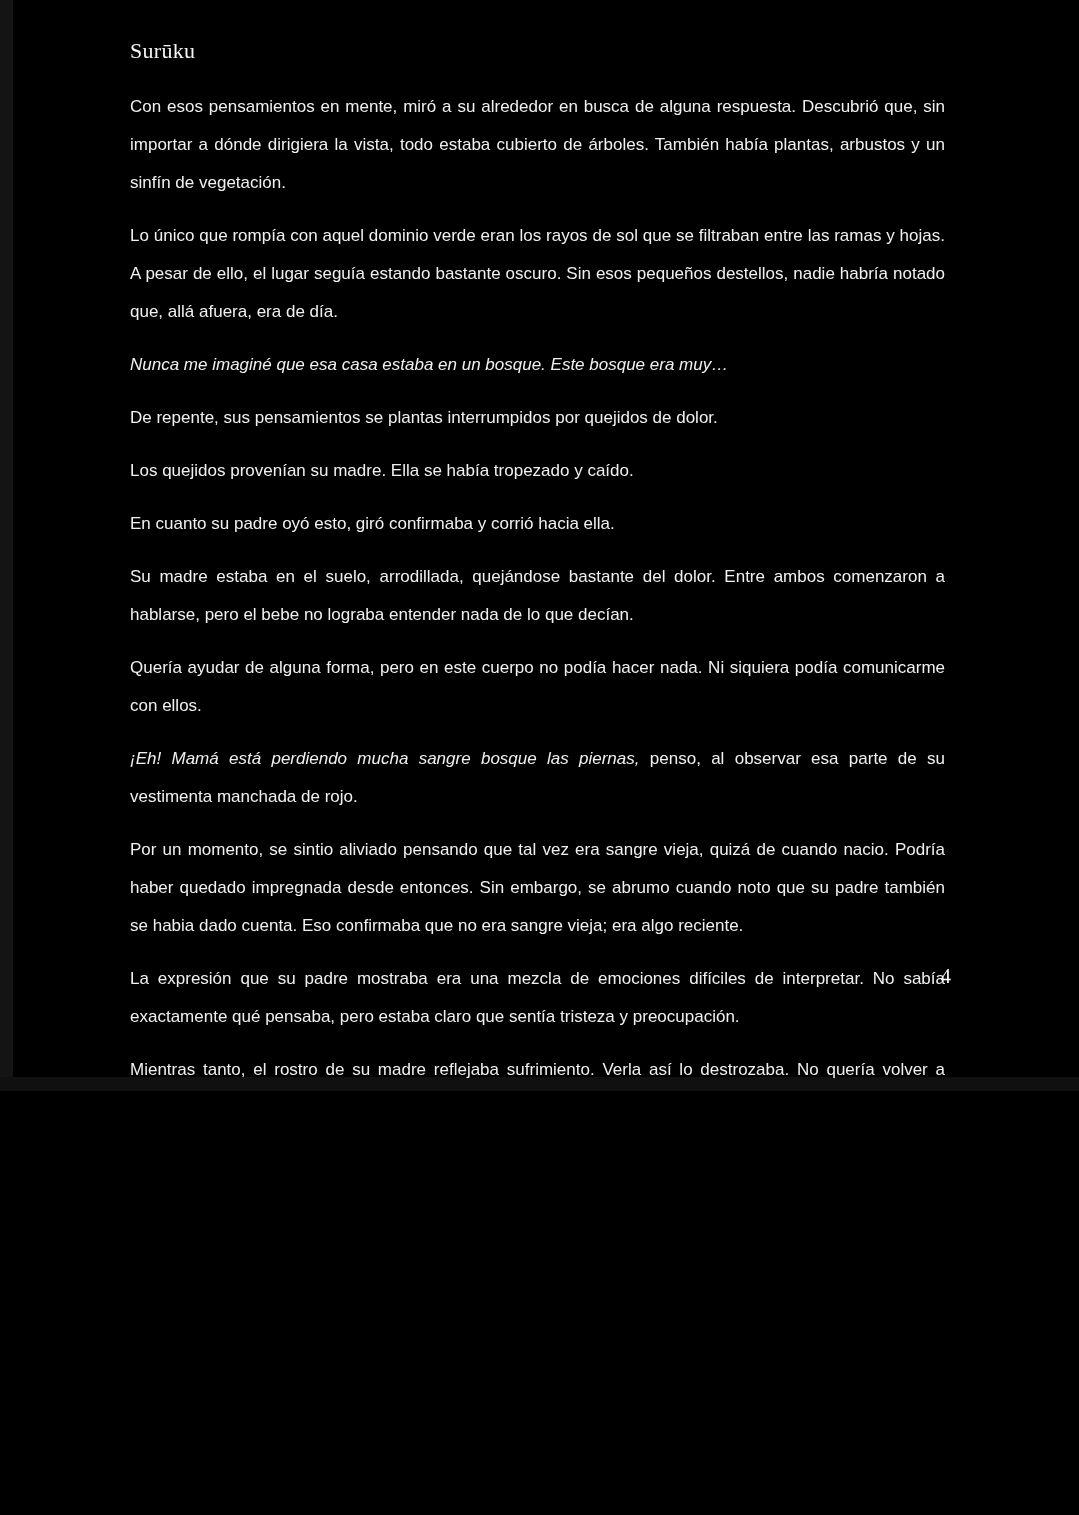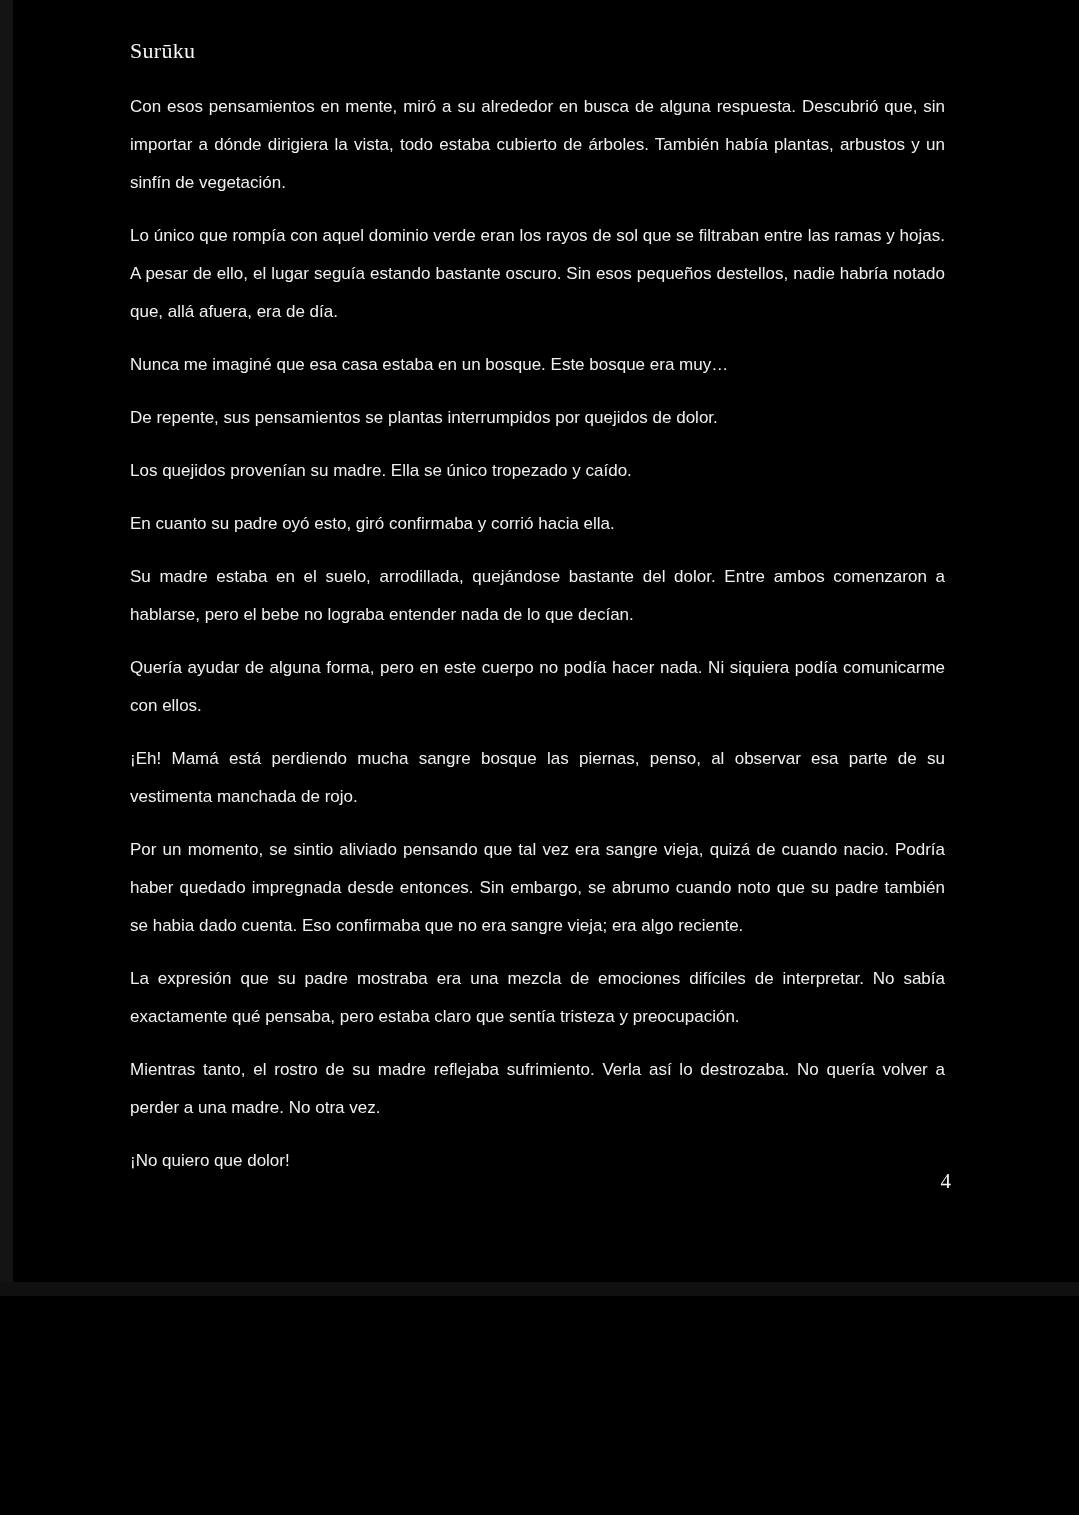--- a/index.html
+++ b/index.html
@@ -3,21 +3,21 @@
 <meta charset="utf-8">
 <style>
   html, body {
     margin: 0;
     padding: 0;
     background: #000000;
   }
   .viewport {
     position: relative;
     width: 1079px;
-    height: 1296px;
+    height: 1091px;
     background: #0f172a;
     overflow: hidden;
     font-family: "Liberation Sans", sans-serif;
   }
   
   .edge-left {
     position: absolute;
     left: 0; top: 0;
     width: 13px; height: 100%;
     background: #141414;
@@ -52,20 +52,21 @@
   }
   .body-text p {
     margin: 0 12px 15px 0;
     font-size: 17px;
     line-height: 38px;
     text-align: justify;
     color: #f0f0f0;
     font-weight: 400;
   }
   .body-text p .it {
+    font-style: italic;
   }
   .page-number {
     position: absolute;
     right: 128px;
     bottom: 88px;
     font-family: "Liberation Serif", serif;
     font-size: 21px;
     color: #f5f5f5;
   }
 </style>
@@ -77,21 +78,21 @@
   <div class="edge-bottom"></div>
 
   <div class="page">
     <div class="header-title">Surūku</div>
 
     <div class="body-text">
         <p><span>Con esos pensamientos en mente, miró a su alrededor en busca de alguna respuesta. Descubrió que, sin importar a dónde dirigiera la vista, todo estaba cubierto de árboles. También había plantas, arbustos y un sinfín de vegetación.</span></p>
         <p><span>Lo único que rompía con aquel dominio verde eran los rayos de sol que se filtraban entre las ramas y hojas. A pesar de ello, el lugar seguía estando bastante oscuro. Sin esos pequeños destellos, nadie habría notado que, allá afuera, era de día.</span></p>
         <p><span class="it">Nunca me imaginé que esa casa estaba en un bosque. Este bosque era muy…</span></p>
         <p><span>De repente, sus pensamientos se plantas interrumpidos por quejidos de dolor.</span></p>
-        <p><span>Los quejidos provenían su madre. Ella se único tropezado y caído.</span></p>
+        <p><span>Los quejidos provenían su madre. Ella se había tropezado y caído.</span></p>
         <p><span>En cuanto su padre oyó esto, giró confirmaba y corrió hacia ella.</span></p>
         <p><span>Su madre estaba en el suelo, arrodillada, quejándose bastante del dolor. Entre ambos comenzaron a hablarse, pero el bebe no lograba entender nada de lo que decían.</span></p>
         <p><span>Quería ayudar de alguna forma, pero en este cuerpo no podía hacer nada. Ni siquiera podía comunicarme con ellos.</span></p>
         <p><span class="it">¡Eh! Mamá está perdiendo mucha sangre bosque las piernas,</span><span> penso, al observar esa parte de su vestimenta manchada de rojo.</span></p>
         <p><span>Por un momento, se sintio aliviado pensando que tal vez era sangre vieja, quizá de cuando nacio. Podría haber quedado impregnada desde entonces. Sin embargo, se abrumo cuando noto que su padre también se habia dado cuenta. Eso confirmaba que no era sangre vieja; era algo reciente.</span></p>
         <p><span>La expresión que su padre mostraba era una mezcla de emociones difíciles de interpretar. No sabía exactamente qué pensaba, pero estaba claro que sentía tristeza y preocupación.</span></p>
         <p><span>Mientras tanto, el rostro de su madre reflejaba sufrimiento. Verla así lo destrozaba. No quería volver a perder a una madre. No otra vez.</span></p>
         <p><span class="it">¡No quiero que dolor!</span></p>
       </div>
 

